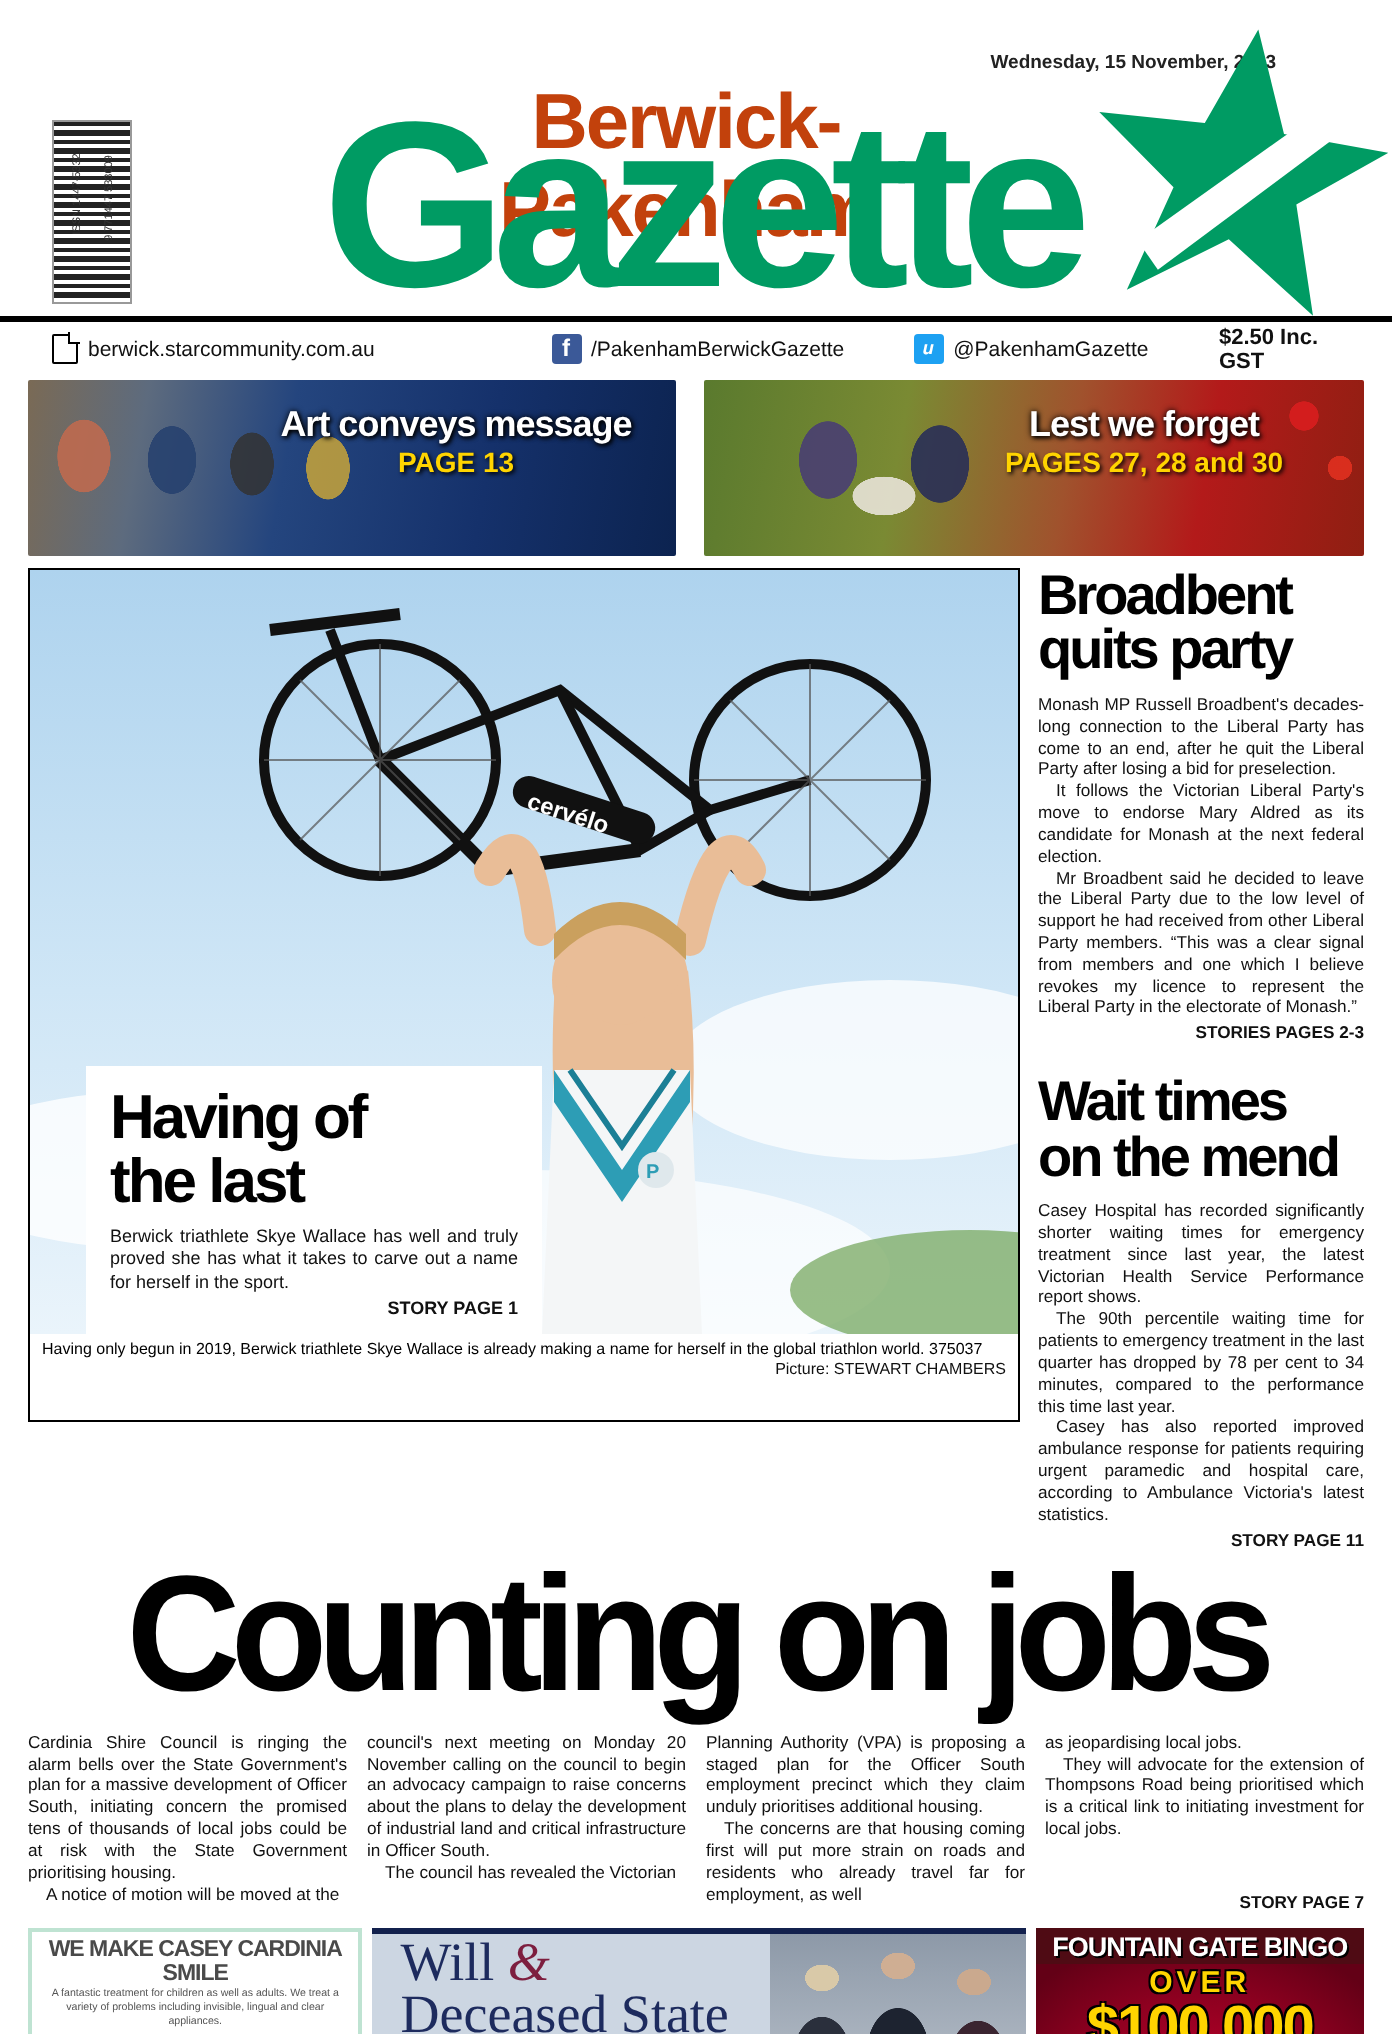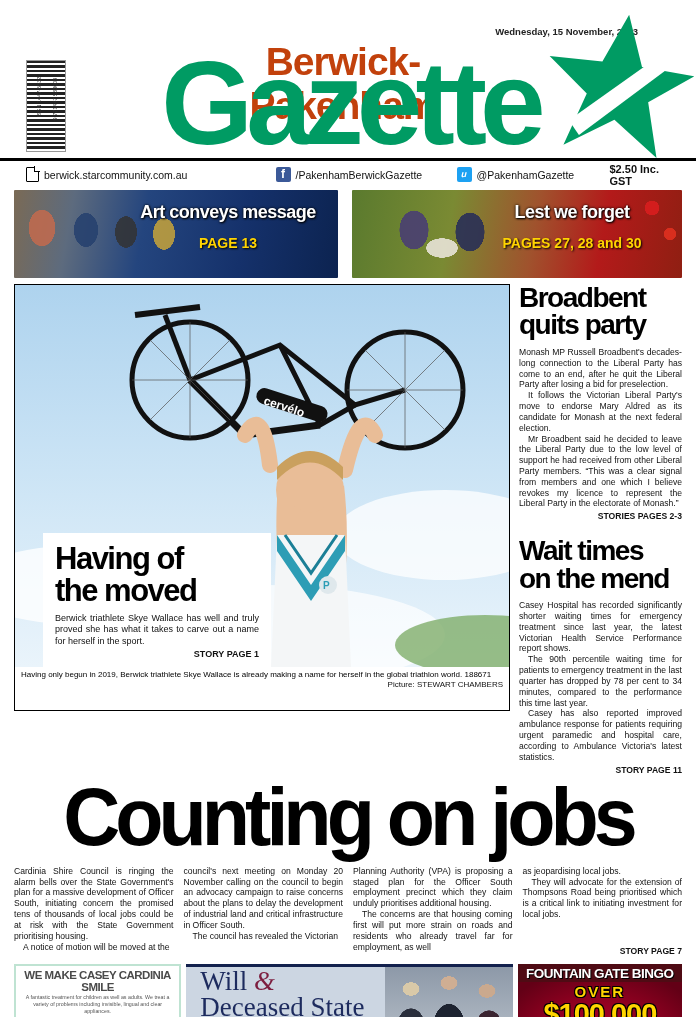--- a/index.html
+++ b/index.html
@@ -53,21 +53,21 @@
     opacity:.85; }
   .banner-right .people { background:
       radial-gradient(24px 32px at 62px 40px,#4a3f73 60%,transparent 61%),
       radial-gradient(24px 32px at 118px 42px,#2a2f57 60%,transparent 61%),
       radial-gradient(26px 16px at 90px 58px,#e8e4d8 60%,transparent 61%),
       radial-gradient(12px 12px at 300px 18px,#d91f1f 60%,transparent 62%),
       radial-gradient(10px 10px at 318px 44px,#e03020 60%,transparent 62%);
     opacity:.9; }
   .banner-text { position:absolute; right:10px; top:12px; text-align:center; width:200px; }
   .banner-title { color:#fff; font-size:18px; font-weight:bold; letter-spacing:-.5px; text-shadow:1px 1px 2px #000,0 0 3px #000; }
-  .banner-page { color:#ffd400; font-size:14px; font-weight:bold; text-shadow:1px 1px 2px #000; margin-top:12px; }
+  .banner-page { color:#ffd400; font-size:14px; font-weight:bold; text-shadow:1px 1px 2px #000; margin-top:0; }
   
   .main { display:flex; gap:9px; padding:2px 14px 0 14px; }
   .photo-box { position:relative; width:497px; height:427px; border:1.5px solid #000; background:#fff; }
   .photo { position:relative; width:100%; height:382px; overflow:hidden; }
   .lead-overlay {
     position:absolute; left:28px; top:248px; width:228px; background:#fff; padding:10px 12px 8px 12px;
   }
   .lead-headline { font-size:31px; font-weight:bold; letter-spacing:-1.5px; line-height:1.02; color:#000; }
   .lead-teaser { font-size:9px; line-height:1.25; margin-top:7px; text-align:justify; }
   .lead-ref { font-size:9px; font-weight:bold; text-align:right; margin-top:2px; }
@@ -219,26 +219,26 @@
           <path d="M262 250 L330 250 L336 382 L256 382 Z" fill="#f4f6f7"></path>
           <path d="M262 250 L296 300 L330 250 L330 266 L296 316 L262 266 Z" fill="#2d9db5"></path>
           <path d="M270 250 L296 288 L322 250" stroke="#1b7f96" stroke-width="3" fill="none"></path>
           <circle cx="313" cy="300" r="9" fill="#dfe8ec"></circle>
           <text x="308" y="304" font-family="Liberation Sans,sans-serif" font-size="10" font-weight="bold" fill="#2d9db5">P</text>
         </g>
       </svg>
 
       <div class="lead-overlay">
         <div class="lead-headline">Having of</div>
-        <div class="lead-headline">the moved</div>
+        <div class="lead-headline">the last</div>
         <div class="lead-teaser">Berwick triathlete Skye Wallace has well and truly proved she has what it takes to carve out a name for herself in the sport.</div>
         <div class="lead-ref">STORY PAGE 1</div>
       </div>
     </div>
-    <div class="caption">Having only begun in 2019, Berwick triathlete Skye Wallace is already making a name for herself in the global triathlon world. 188671</div>
+    <div class="caption">Having only begun in 2019, Berwick triathlete Skye Wallace is already making a name for herself in the global triathlon world. 375037</div>
     <div class="credit">Picture: STEWART CHAMBERS</div>
   </div>
 
   <div class="right-col">
     <div>
       <div class="art-headline">
         <span>Broadbent</span><br>
         <span>quits party</span>
       </div>
       <div class="art-body">

